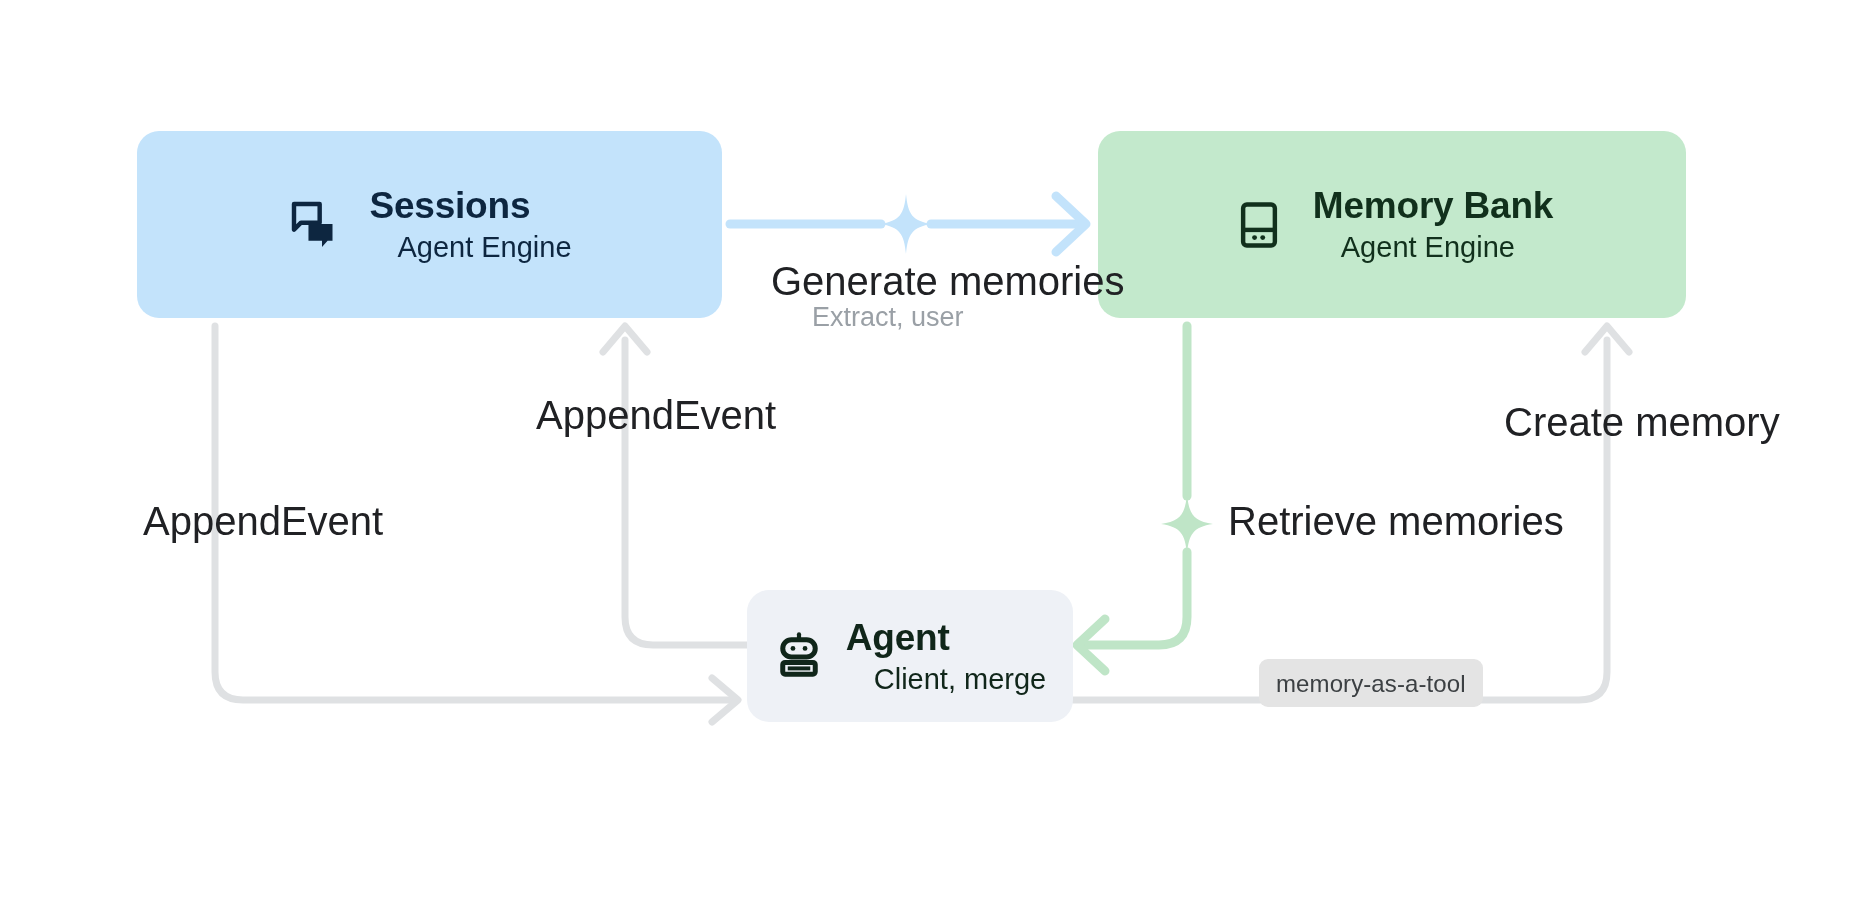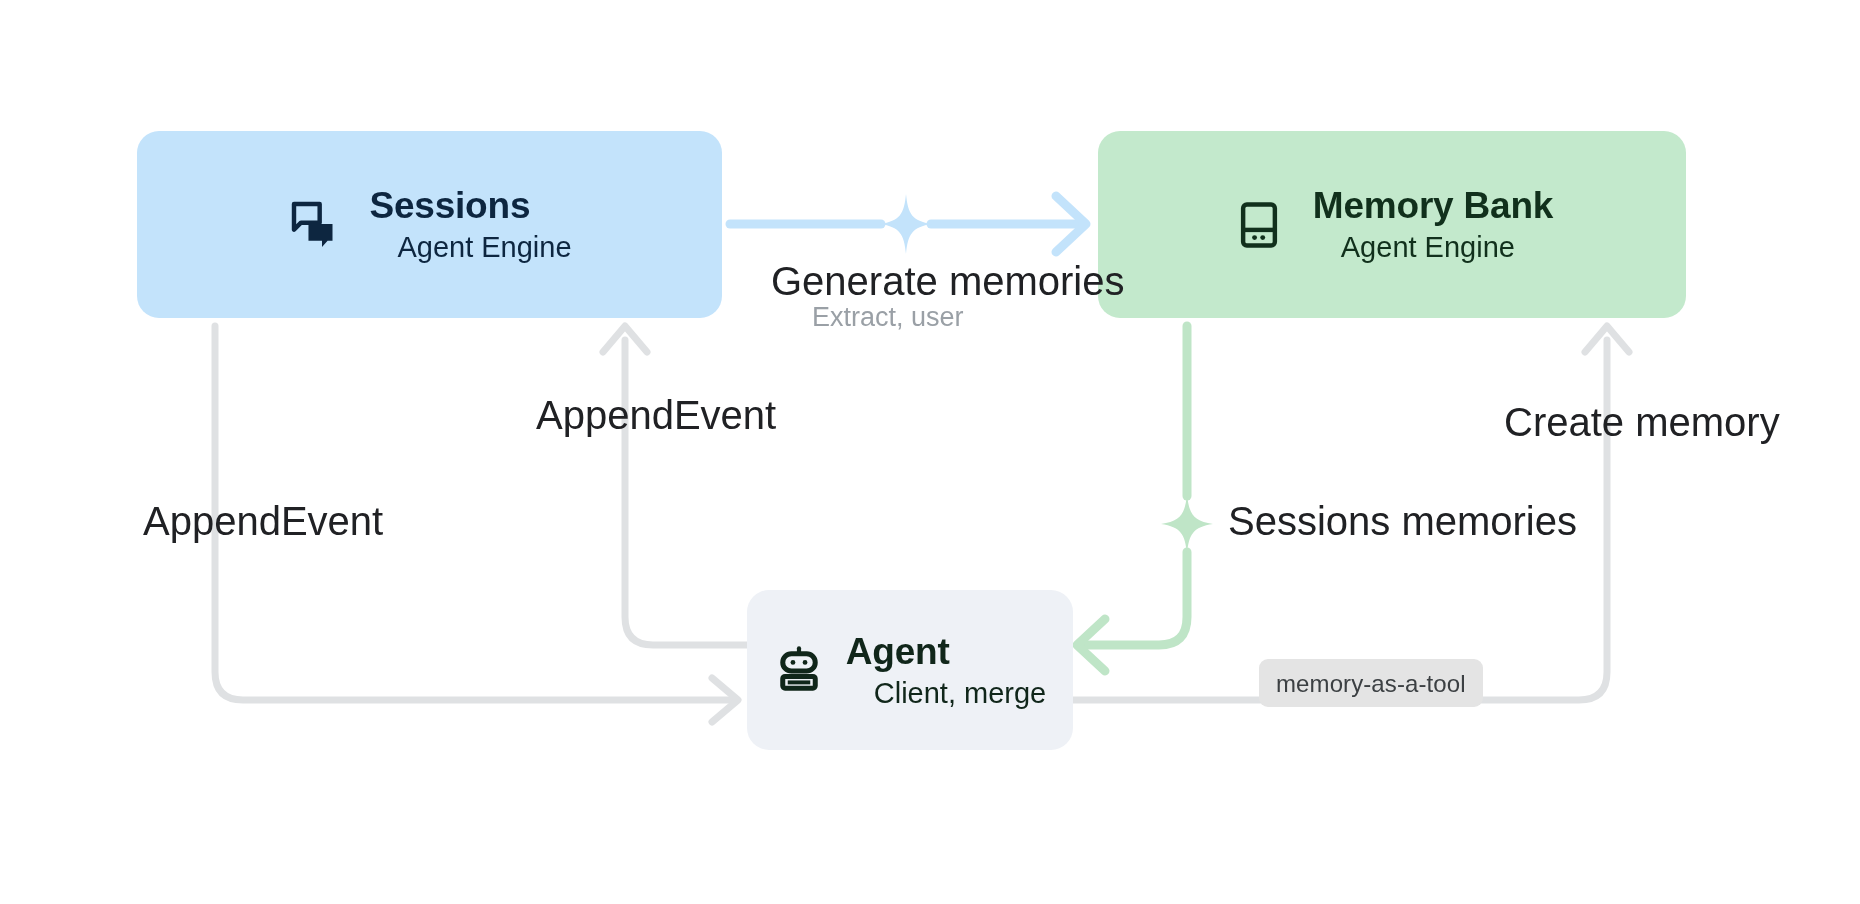--- a/index.html
+++ b/index.html
@@ -72,21 +72,21 @@
   #node-sessions .node-sub { color: #0d2640; }
 
   #node-memory {
     left: 1098px; top: 131px; width: 588px; height: 187px;
     background: #c3e9cc;
   }
   #node-memory .node-title,
   #node-memory .node-sub { color: #11301c; }
 
   #node-agent {
-    left: 747px; top: 590px; width: 326px; height: 160px;
+    left: 747px; top: 590px; width: 326px; height: 132px;
     background: #eef1f6;
   }
   #node-agent .node-title,
   #node-agent .node-sub { color: #10261a; }
   #node-agent .node-inner { gap: 22px; }
 
   
   .edge-label {
     position: absolute;
     font-size: 40px;
@@ -214,19 +214,19 @@
     </div>
   </div>
 
   <div class="edge-label" id="lbl-generate">Generate memories</div>
   <div class="edge-sublabel" id="lbl-generate-sub">Extract, user</div>
 
   <div class="edge-label" id="lbl-appendevent">AppendEvent</div>
 
   <div class="edge-label" id="lbl-listevents">AppendEvent</div>
 
-  <div class="edge-label" id="lbl-retrieve">Sessions memories</div>
+  <div class="edge-label" id="lbl-retrieve">Retrieve memories</div>
 
   <div class="edge-label" id="lbl-create">Create memory</div>
 
   <div class="chip" id="chip-maat">memory-as-a-tool</div>
 
 </div>
 
 </body></html>

